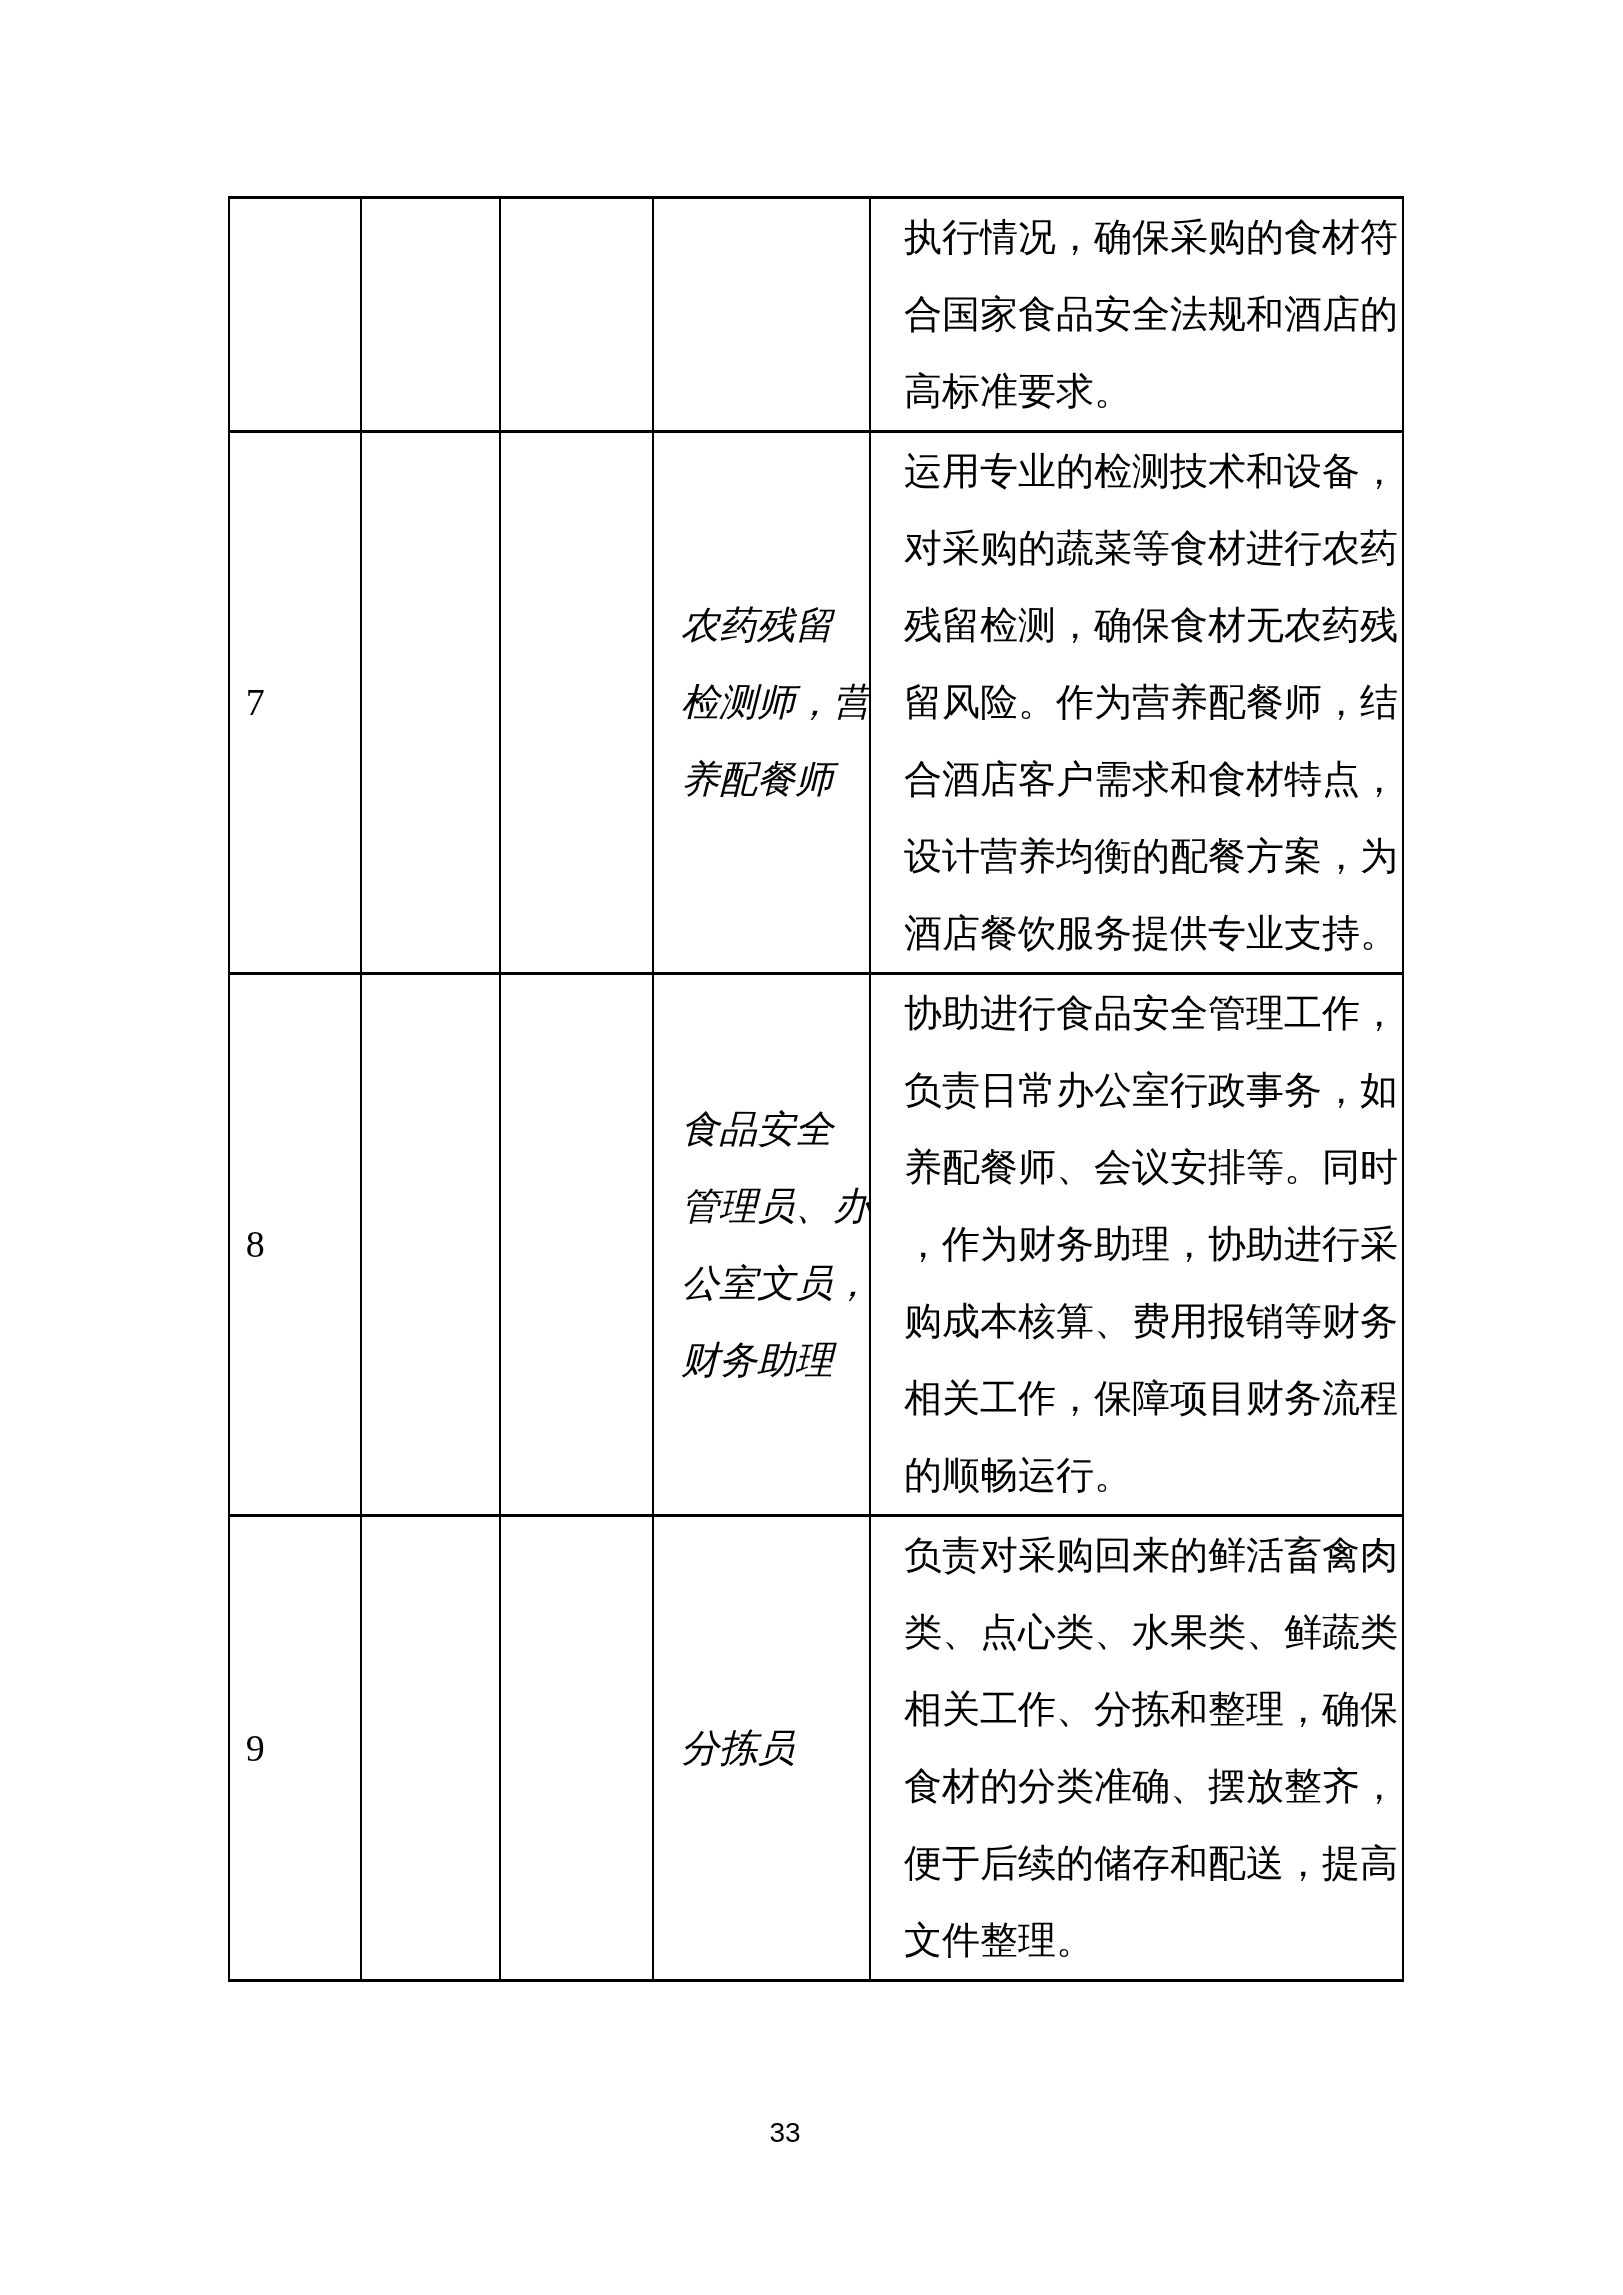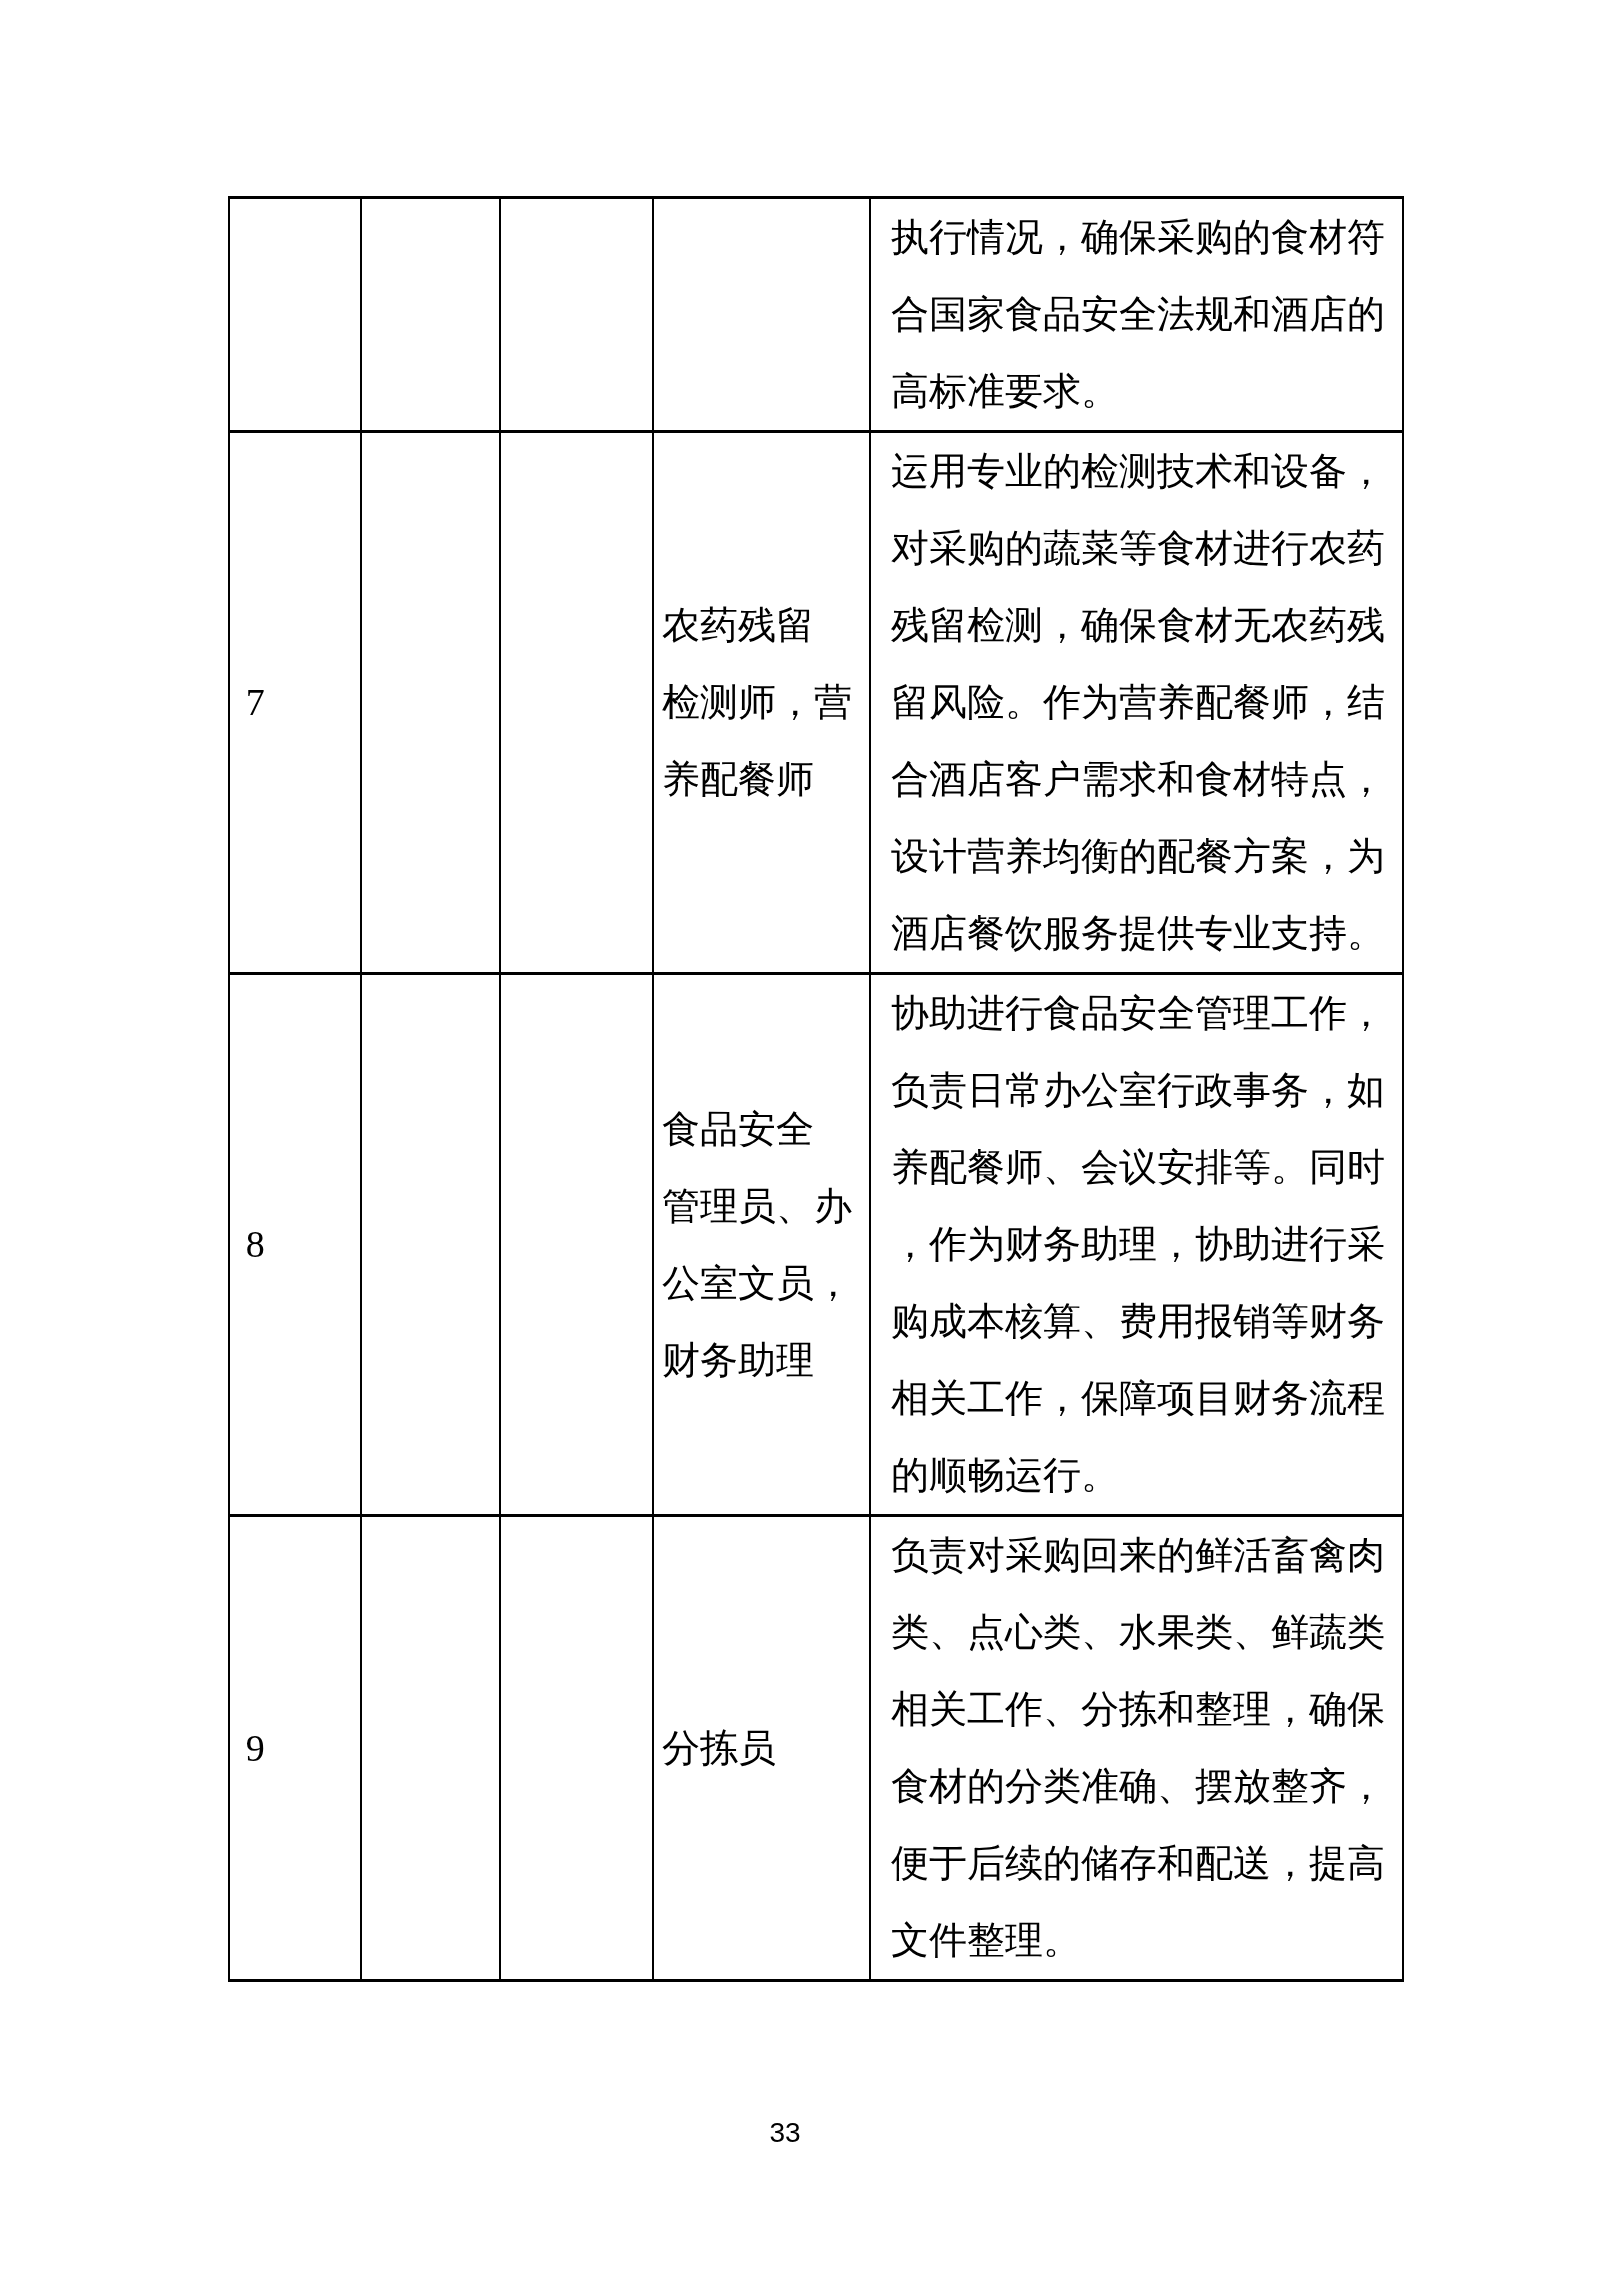--- a/index.html
+++ b/index.html
@@ -43,22 +43,22 @@
     line-height: 77px;
     padding-left: 15.7px;
     white-space: nowrap;
   }
   .tline {
     font-size: 38px;
     line-height: 77px;
     white-space: nowrap;
     letter-spacing: 0px;
   }
-  .c-role .tline { padding-left: 8px; }
-  .c-desc .tline { padding-left: 20px; padding-right: 6.5px; }
+  .c-role .tline { padding-left: 27px; font-style: italic; }
+  .c-desc .tline { padding-left: 33px; padding-right: 6.5px; }
 
   .pageno {
     position: absolute;
     left: 810px;
     top: 2119px;
     transform: translateX(-50%);
     width: 131px;
     margin-left: 25px;
     font-family: "Liberation Sans", sans-serif;
     font-size: 28px;

